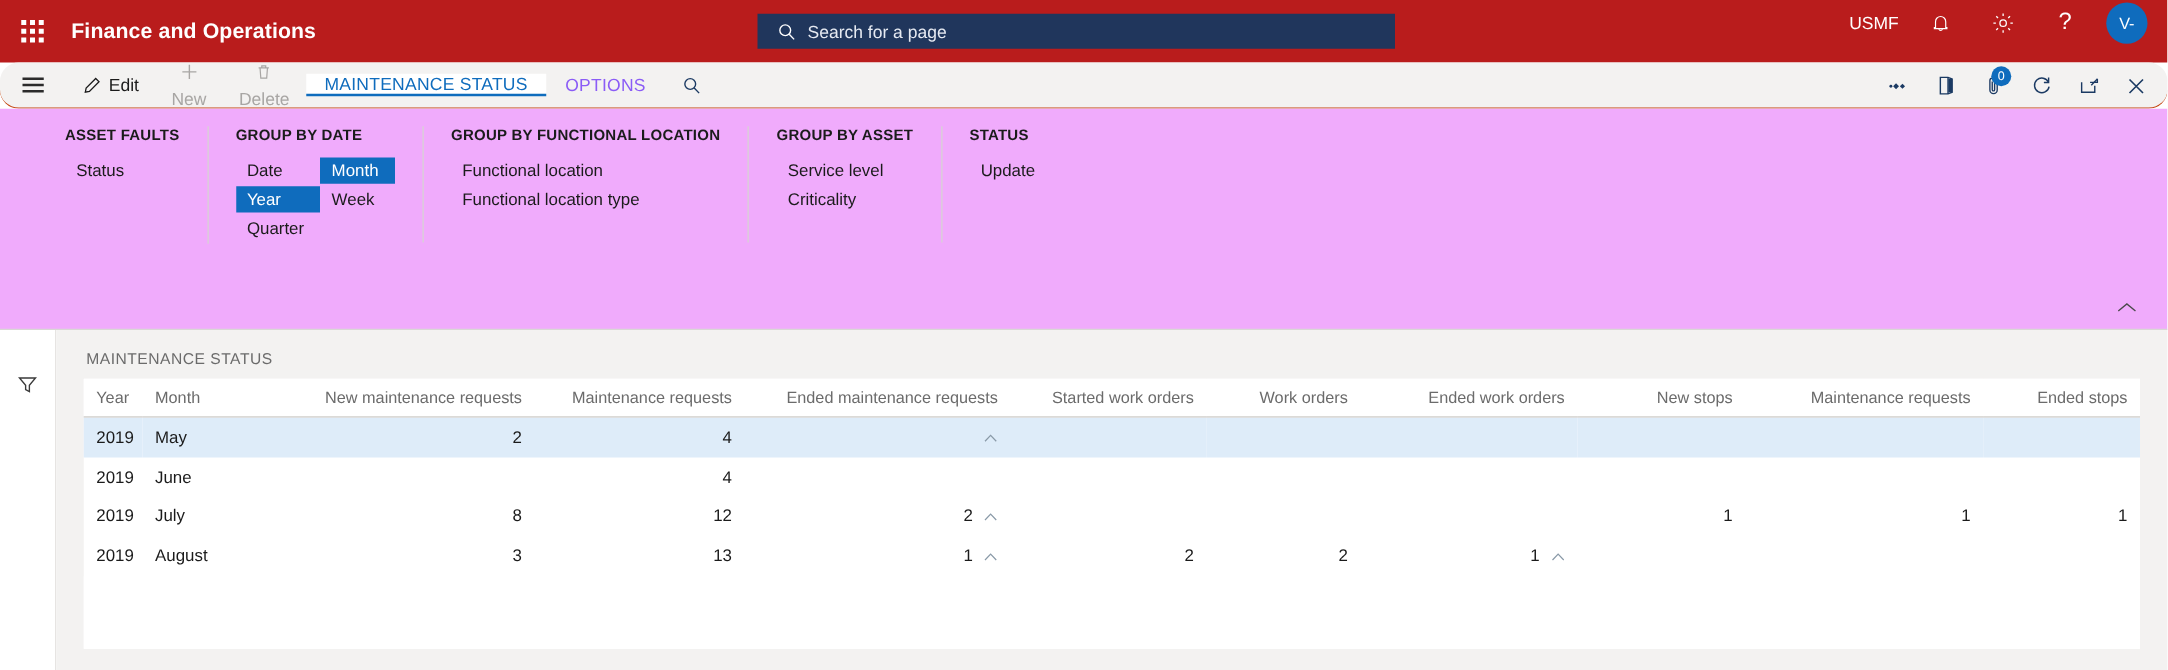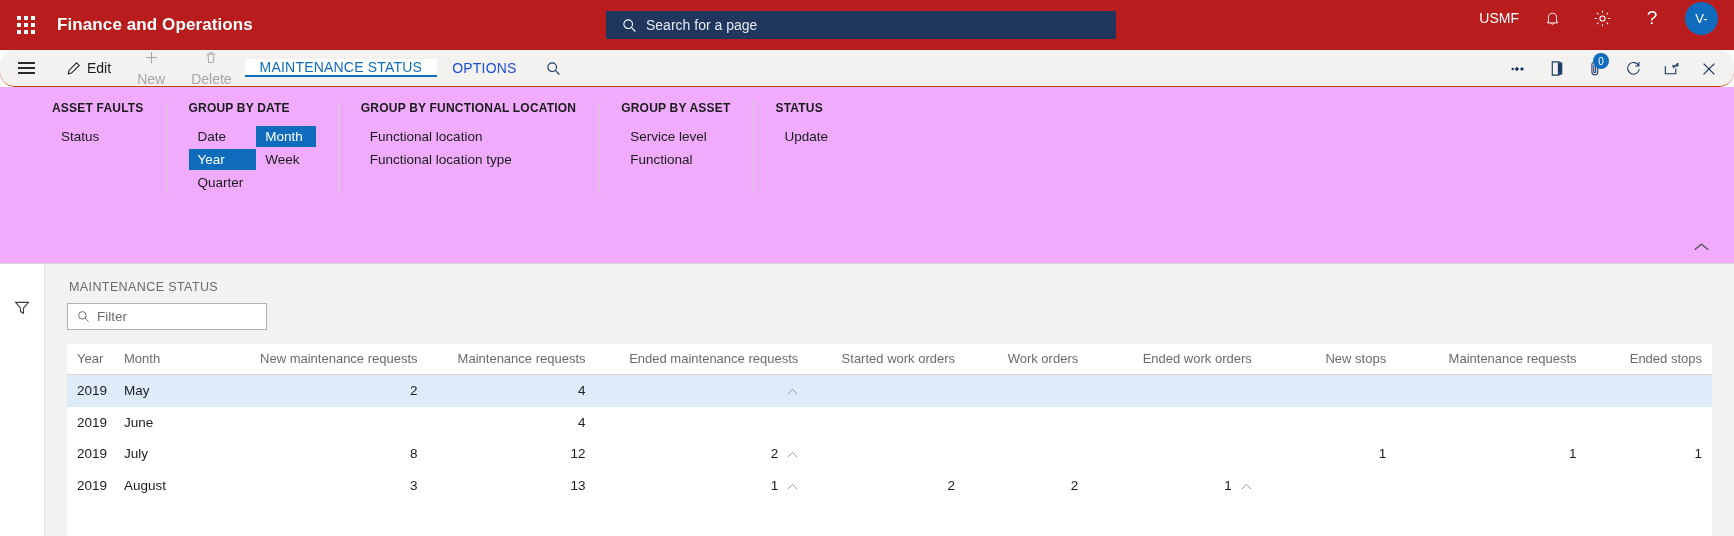--- a/index.html
+++ b/index.html
@@ -77,21 +77,21 @@
     box-shadow: 0 5px 0 #2b2b2b, 0 -5px 0 #2b2b2b;
   }
   .vdiv { width: 1px; background: #d6d4d2; margin: 8px 0; }
   .cmdbtn {
     display: flex; align-items: center; gap: 6px;
     padding: 0 13px; font-size: 14px; color: #1b1b1b; cursor: pointer;
   }
   .cmdbtn.disabled { color: #a8a6a4; cursor: default; flex-direction: column; }
   .cmdtab {
     display: flex; align-items: center; padding: 0 15px;
-    font-size: 14px; color: #1d4ed8; cursor: pointer;
+    font-size: 14px; color: #8b5cf6; cursor: pointer;
     letter-spacing: .2px;
   }
   .cmdtab.active {
     color: #0f6cbd; background: #ffffff;
     border-bottom: 2px solid #0f6cbd;
     font-weight: normal;
   }
   .cmdtab.search-tab { padding: 0 14px; }
   .cmd-right {
     position: absolute; right: 6px; top: 0; height: 37px;
@@ -349,21 +349,21 @@
           <div class="fgitem">Functional location type</div>
         </div>
       </div>
     </div>
 
     <div class="fgroup">
       <div class="fgroup-title">GROUP BY ASSET</div>
       <div class="fglist">
         <div class="fgcol">
           <div class="fgitem">Service level</div>
-          <div class="fgitem">Functional</div>
+          <div class="fgitem">Criticality</div>
         </div>
       </div>
     </div>
 
     <div class="fgroup">
       <div class="fgroup-title">STATUS</div>
       <div class="fglist">
         <div class="fgcol">
           <div class="fgitem">Update</div>
         </div>
@@ -385,27 +385,20 @@
       <svg width="16" height="16" viewBox="0 0 16 16">
         <path d="M1.6 2.4h12.8L9.5 8.2v5.1l-3-1.7V8.2z" fill="none" stroke="#3a3a3a" stroke-width="1.1"></path>
       </svg>
     </div>
   </div>
 
   <div class="content">
     <div class="card">
       <div class="card-caption">MAINTENANCE STATUS</div>
 
-      <div class="filterbox">
-        <svg width="13" height="13" viewBox="0 0 16 16">
-          <circle cx="6.6" cy="6.6" r="4.6" fill="none" stroke="#6b6b6b" stroke-width="1.2"></circle>
-          <line x1="10" y1="10" x2="14.2" y2="14.4" stroke="#6b6b6b" stroke-width="1.2"></line>
-        </svg>
-        <span class="ph">Filter</span>
-      </div>
 
       <div class="gridwrap">
         <table class="grid">
           <colgroup>
             <col style="width:42px">
               <col style="width:120px">
               <col style="width:160px">
             <col style="width:150px">
               <col style="width:190px">
               <col style="width:140px">

